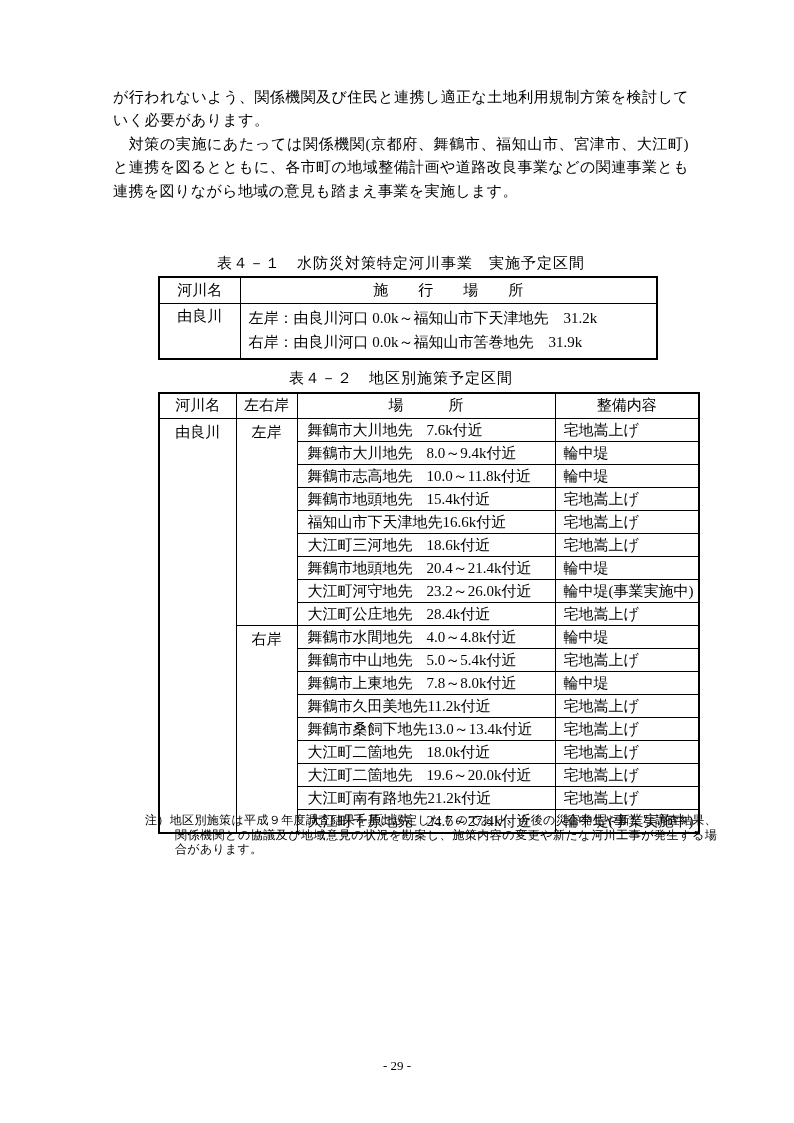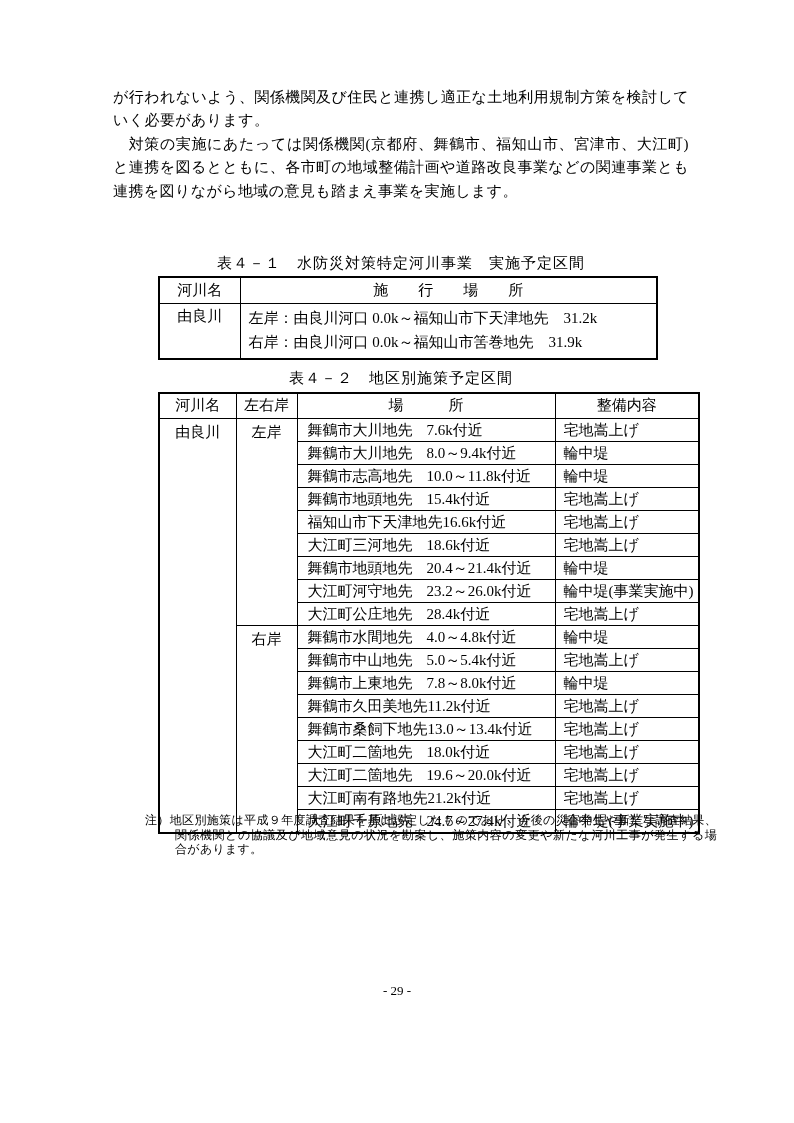--- a/index.html
+++ b/index.html
@@ -63,21 +63,21 @@
     padding-left:30px; text-indent:-30px; text-align:justify;
   }
   
   .closing {
     position:absolute; left:113px; top:897px; width:576px;
     font-size:15px; line-height:26.5px; letter-spacing:0.4px;
     text-align:justify;
   }
   
   .pagenum {
-    position:absolute; left:0; top:983px; width:794px;
+    position:absolute; left:0; top:1058px; width:794px;
     text-align:center; font-size:13px;
   }
 </style>
 </head>
 <body>
 
 <div class="page">
 
   <div class="intro">
     <p>が行われないよう、関係機関及び住民と連携し適正な土地利用規制方策を検討していく必要があります。</p>

